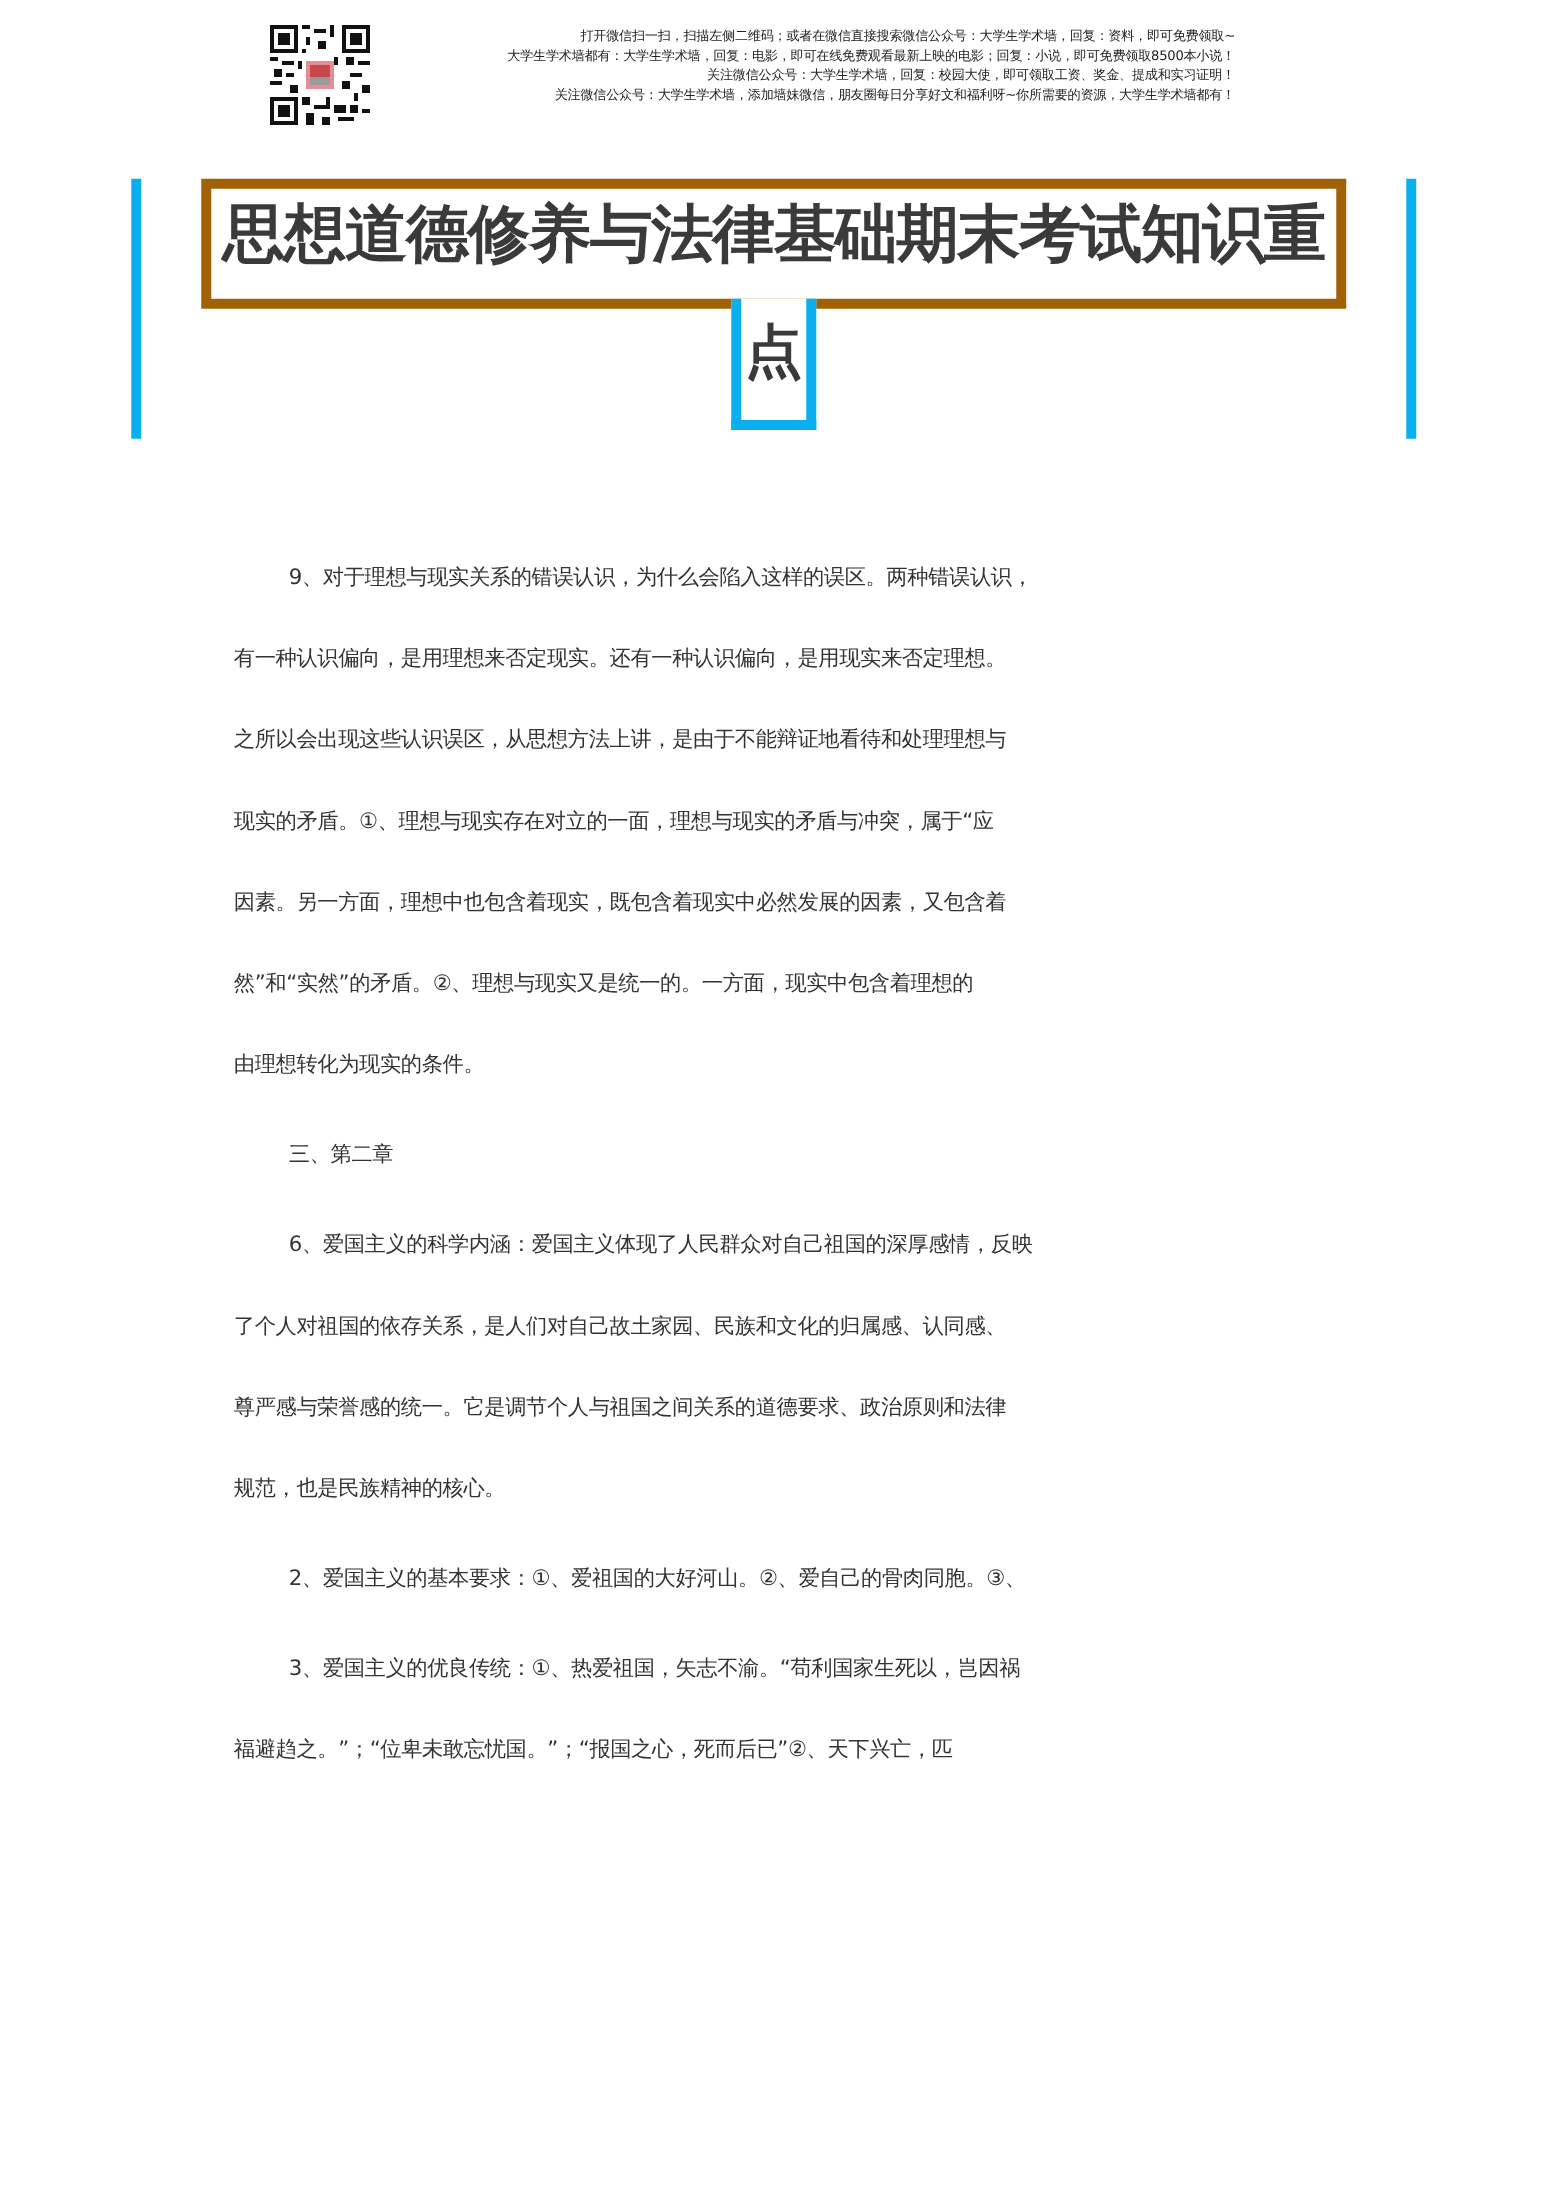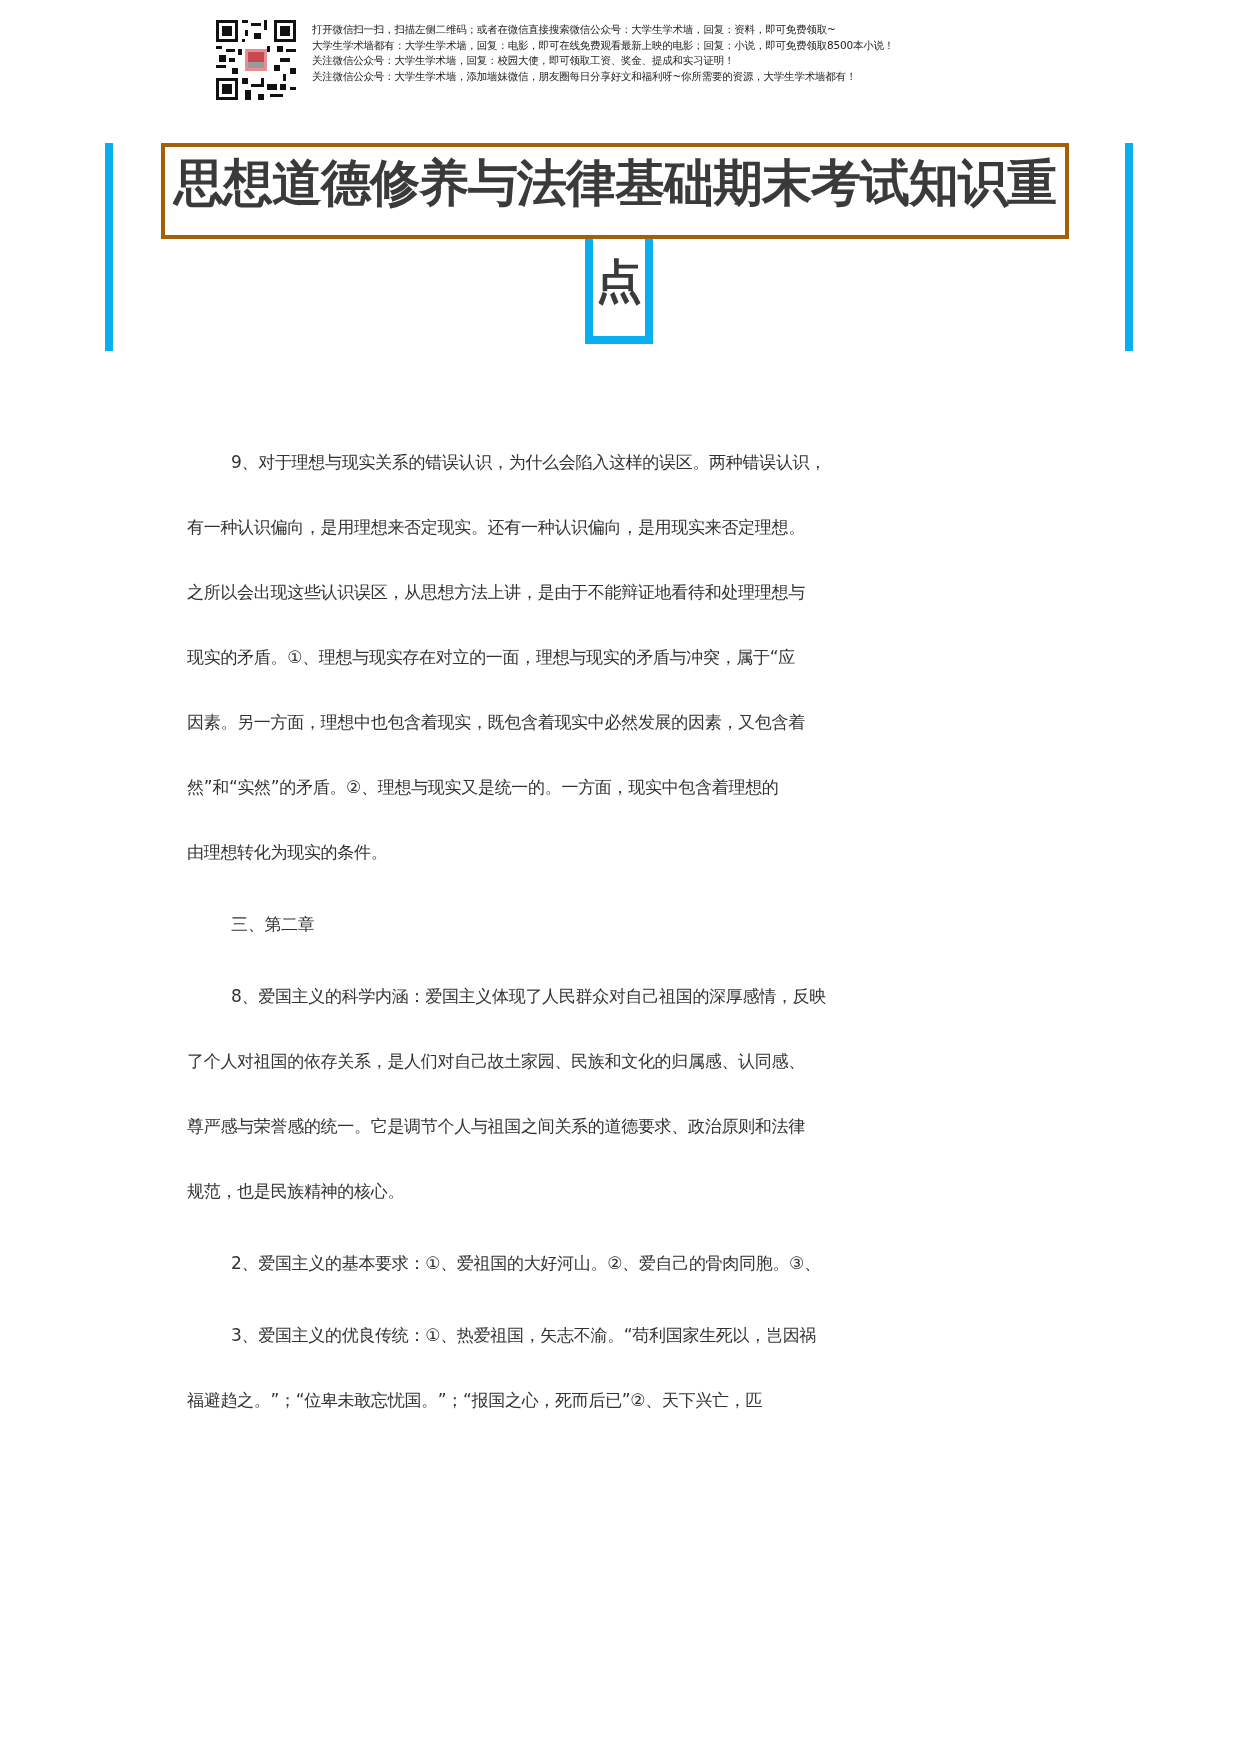--- a/index.html
+++ b/index.html
@@ -1,29 +1,29 @@
 <!DOCTYPE html>
 <html><head>
 <meta charset="utf-8">
 <style>
   html, body { margin: 0; padding: 0; background: #ffffff; }
   body { width: 1241px; height: 1754px; position: relative; overflow: hidden;
          font-family: "DejaVu Sans", "Liberation Sans", sans-serif; color: #333333; }
   .promo { position: absolute; left: 216px; top: 20px; height: 82px; }
   .qr { position: absolute; left: 0; top: 0; width: 80px; height: 80px; background: #fff; }
   .qr svg { width: 80px; height: 80px; display: block; }
-  .promo-lines { position: absolute; left: 96px; top: 2px; width: 700px; }
+  .promo-lines { position: absolute; left: 72px; top: 2px; width: 700px; text-align: right; }
   .promo-line { font-size: 10.5px; line-height: 15.6px; color: #222; white-space: nowrap; letter-spacing: -0.2px; }
 
   .bar { position: absolute; top: 143px; width: 8px; height: 208px; background: #0aaff0; }
   .bar.left { left: 105px; }
   .bar.right { left: 1125px; }
 
   .title-box { position: absolute; left: 161px; top: 143px; width: 900px; height: 88px;
-               border: 4px solid #a16207; background: #fff; }
+               border: 8px solid #a16207; background: #fff; }
   .title-text { position: absolute; left: 0; top: 6px; width: 100%; text-align: center;
                 font-size: 50px; font-weight: bold; color: #3a3a3a; white-space: nowrap;
                 letter-spacing: -1px; line-height: 60px; }
   .title-tail { position: absolute; left: 585px; top: 239px; width: 52px; height: 97px;
                 border: 8px solid #0aaff0; border-top: none; background: #fff; }
   .title-tail-text { position: absolute; left: 0; top: 14px; width: 100%; text-align: center;
                      font-size: 46px; font-weight: bold; color: #3a3a3a; line-height: 56px; }
 
   .body { position: absolute; left: 187px; top: 430px; width: 860px; }
   .line { font-size: 17px; line-height: 65px; height: 65px; color: #333; white-space: nowrap; letter-spacing: -0.3px; }
@@ -104,21 +104,21 @@
   <div class="line indent">9、对于理想与现实关系的错误认识，为什么会陷入这样的误区。两种错误认识，</div>
   <div class="line">有一种认识偏向，是用理想来否定现实。还有一种认识偏向，是用现实来否定理想。</div>
   <div class="line">之所以会出现这些认识误区，从思想方法上讲，是由于不能辩证地看待和处理理想与</div>
   <div class="line">现实的矛盾。①、理想与现实存在对立的一面，理想与现实的矛盾与冲突，属于“应</div>
   <div class="line">因素。另一方面，理想中也包含着现实，既包含着现实中必然发展的因素，又包含着</div>
   <div class="line">然”和“实然”的矛盾。②、理想与现实又是统一的。一方面，现实中包含着理想的</div>
   <div class="line">由理想转化为现实的条件。</div>
   <div class="gap"></div>
   <div class="line indent">三、第二章</div>
   <div class="gap"></div>
-  <div class="line indent">8、爱国主义的科学内涵：爱国主义体现了人民群众对自己祖国的深厚感情，反映</div>
+  <div class="line indent">6、爱国主义的科学内涵：爱国主义体现了人民群众对自己祖国的深厚感情，反映</div>
   <div class="line">了个人对祖国的依存关系，是人们对自己故土家园、民族和文化的归属感、认同感、</div>
   <div class="line">尊严感与荣誉感的统一。它是调节个人与祖国之间关系的道德要求、政治原则和法律</div>
   <div class="line">规范，也是民族精神的核心。</div>
   <div class="gap"></div>
   <div class="line indent">2、爱国主义的基本要求：①、爱祖国的大好河山。②、爱自己的骨肉同胞。③、</div>
   <div class="gap"></div>
   <div class="line indent">3、爱国主义的优良传统：①、热爱祖国，矢志不渝。“苟利国家生死以，岂因祸</div>
   <div class="line">福避趋之。”；“位卑未敢忘忧国。”；“报国之心，死而后已”②、天下兴亡，匹</div>
 </div>
 

